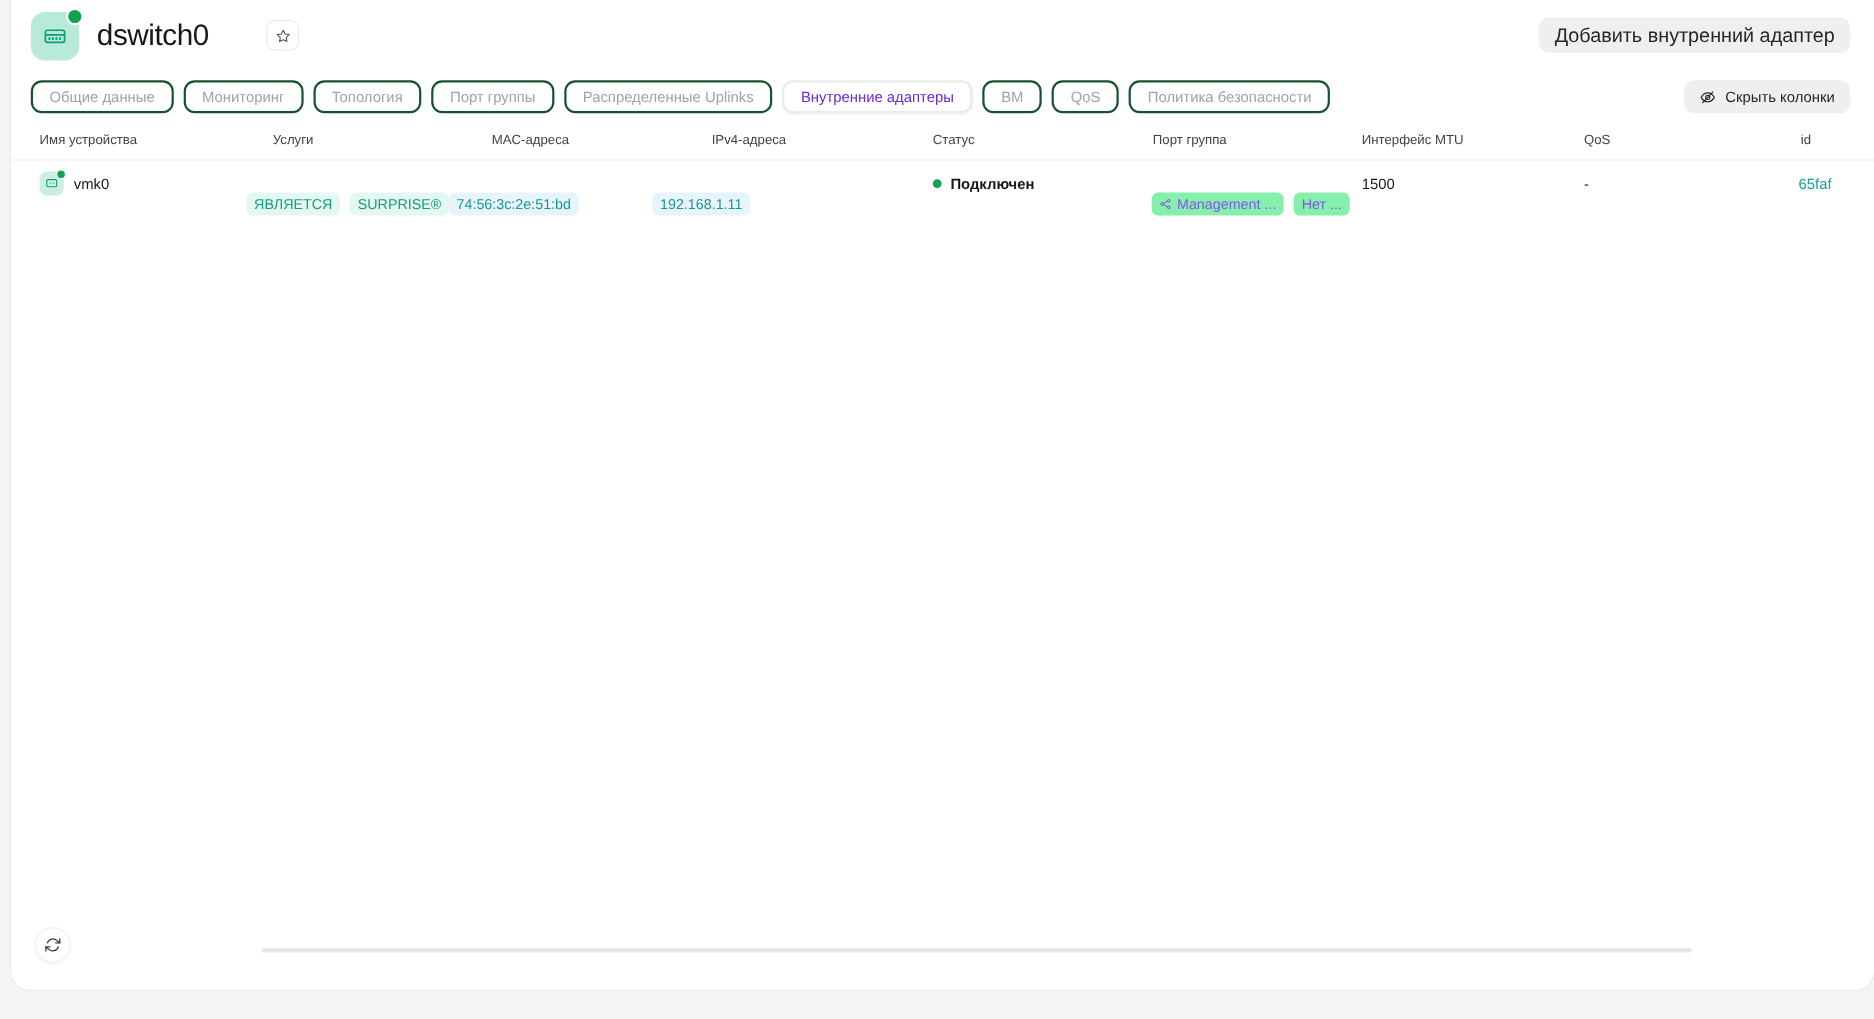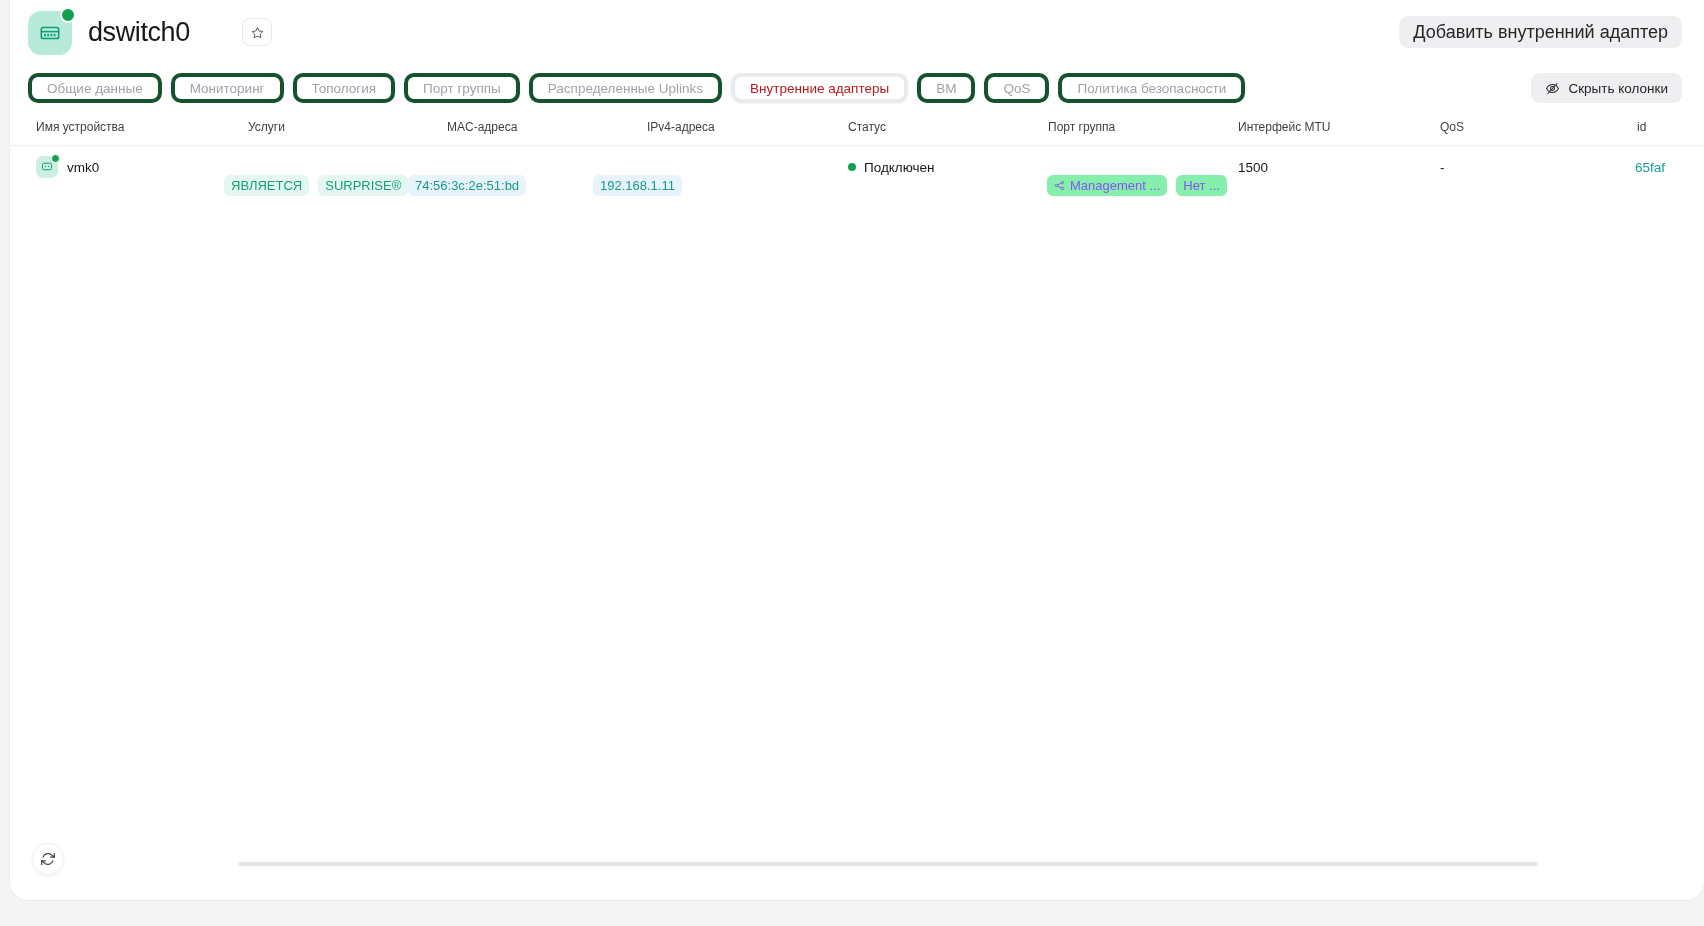--- a/index.html
+++ b/index.html
@@ -78,30 +78,30 @@
   
   .tabs {
     position: absolute; left: 18px; top: 73px;
     display: flex; gap: 9px;
     align-items: center;
   }
   .tab {
     height: 30px;
     padding: 0 15px;
     border-radius: 10px;
-    border: 4px solid #14532d;
+    border: 2px solid #14532d;
     background: #ffffff;
     color: #a1a1aa;
     font-size: 13.5px;
     display: flex; align-items: center;
     white-space: nowrap;
     cursor: pointer;
   }
   .tab.active {
-    color: #b91c1c;
+    color: #6d28d9;
     border-color: #ebebed;
     box-shadow: 0 1px 2px rgba(0,0,0,0.05);
     background: #ffffff;
   }
   .hide-cols-btn {
     position: absolute; right: 22px; top: 73px;
     height: 30px;
     padding: 0 14px;
     border-radius: 9px;
     background: #efeff1;
@@ -162,21 +162,21 @@
     border-radius: 6px;
     display: inline-flex; align-items: center;
     font-size: 13px;
     white-space: nowrap;
     margin-top: 36px;
   }
   .chip-teal { background: #e4f7f1; color: #13a07c; }
   .chip-blue { background: #e8f4fb; color: #159a90; }
   .chip-violet { background: #86efac; color: #8257f0; gap: 5px; }
   .chips { display: flex; gap: 9px; align-items: center; }
-  .status { display: flex; align-items: center; gap: 8px; }
+  .status { display: flex; align-items: center; gap: 8px; font-weight: bold; }
   .status-dot {
     width: 8px; height: 8px; border-radius: 50%;
     background: #12a150;
   }
   .id-link { color: #12a09c; }
   .dash { color: #18181b; }
 
   
   .refresh-btn {
     position: absolute; left: 22px; bottom: 25px;

